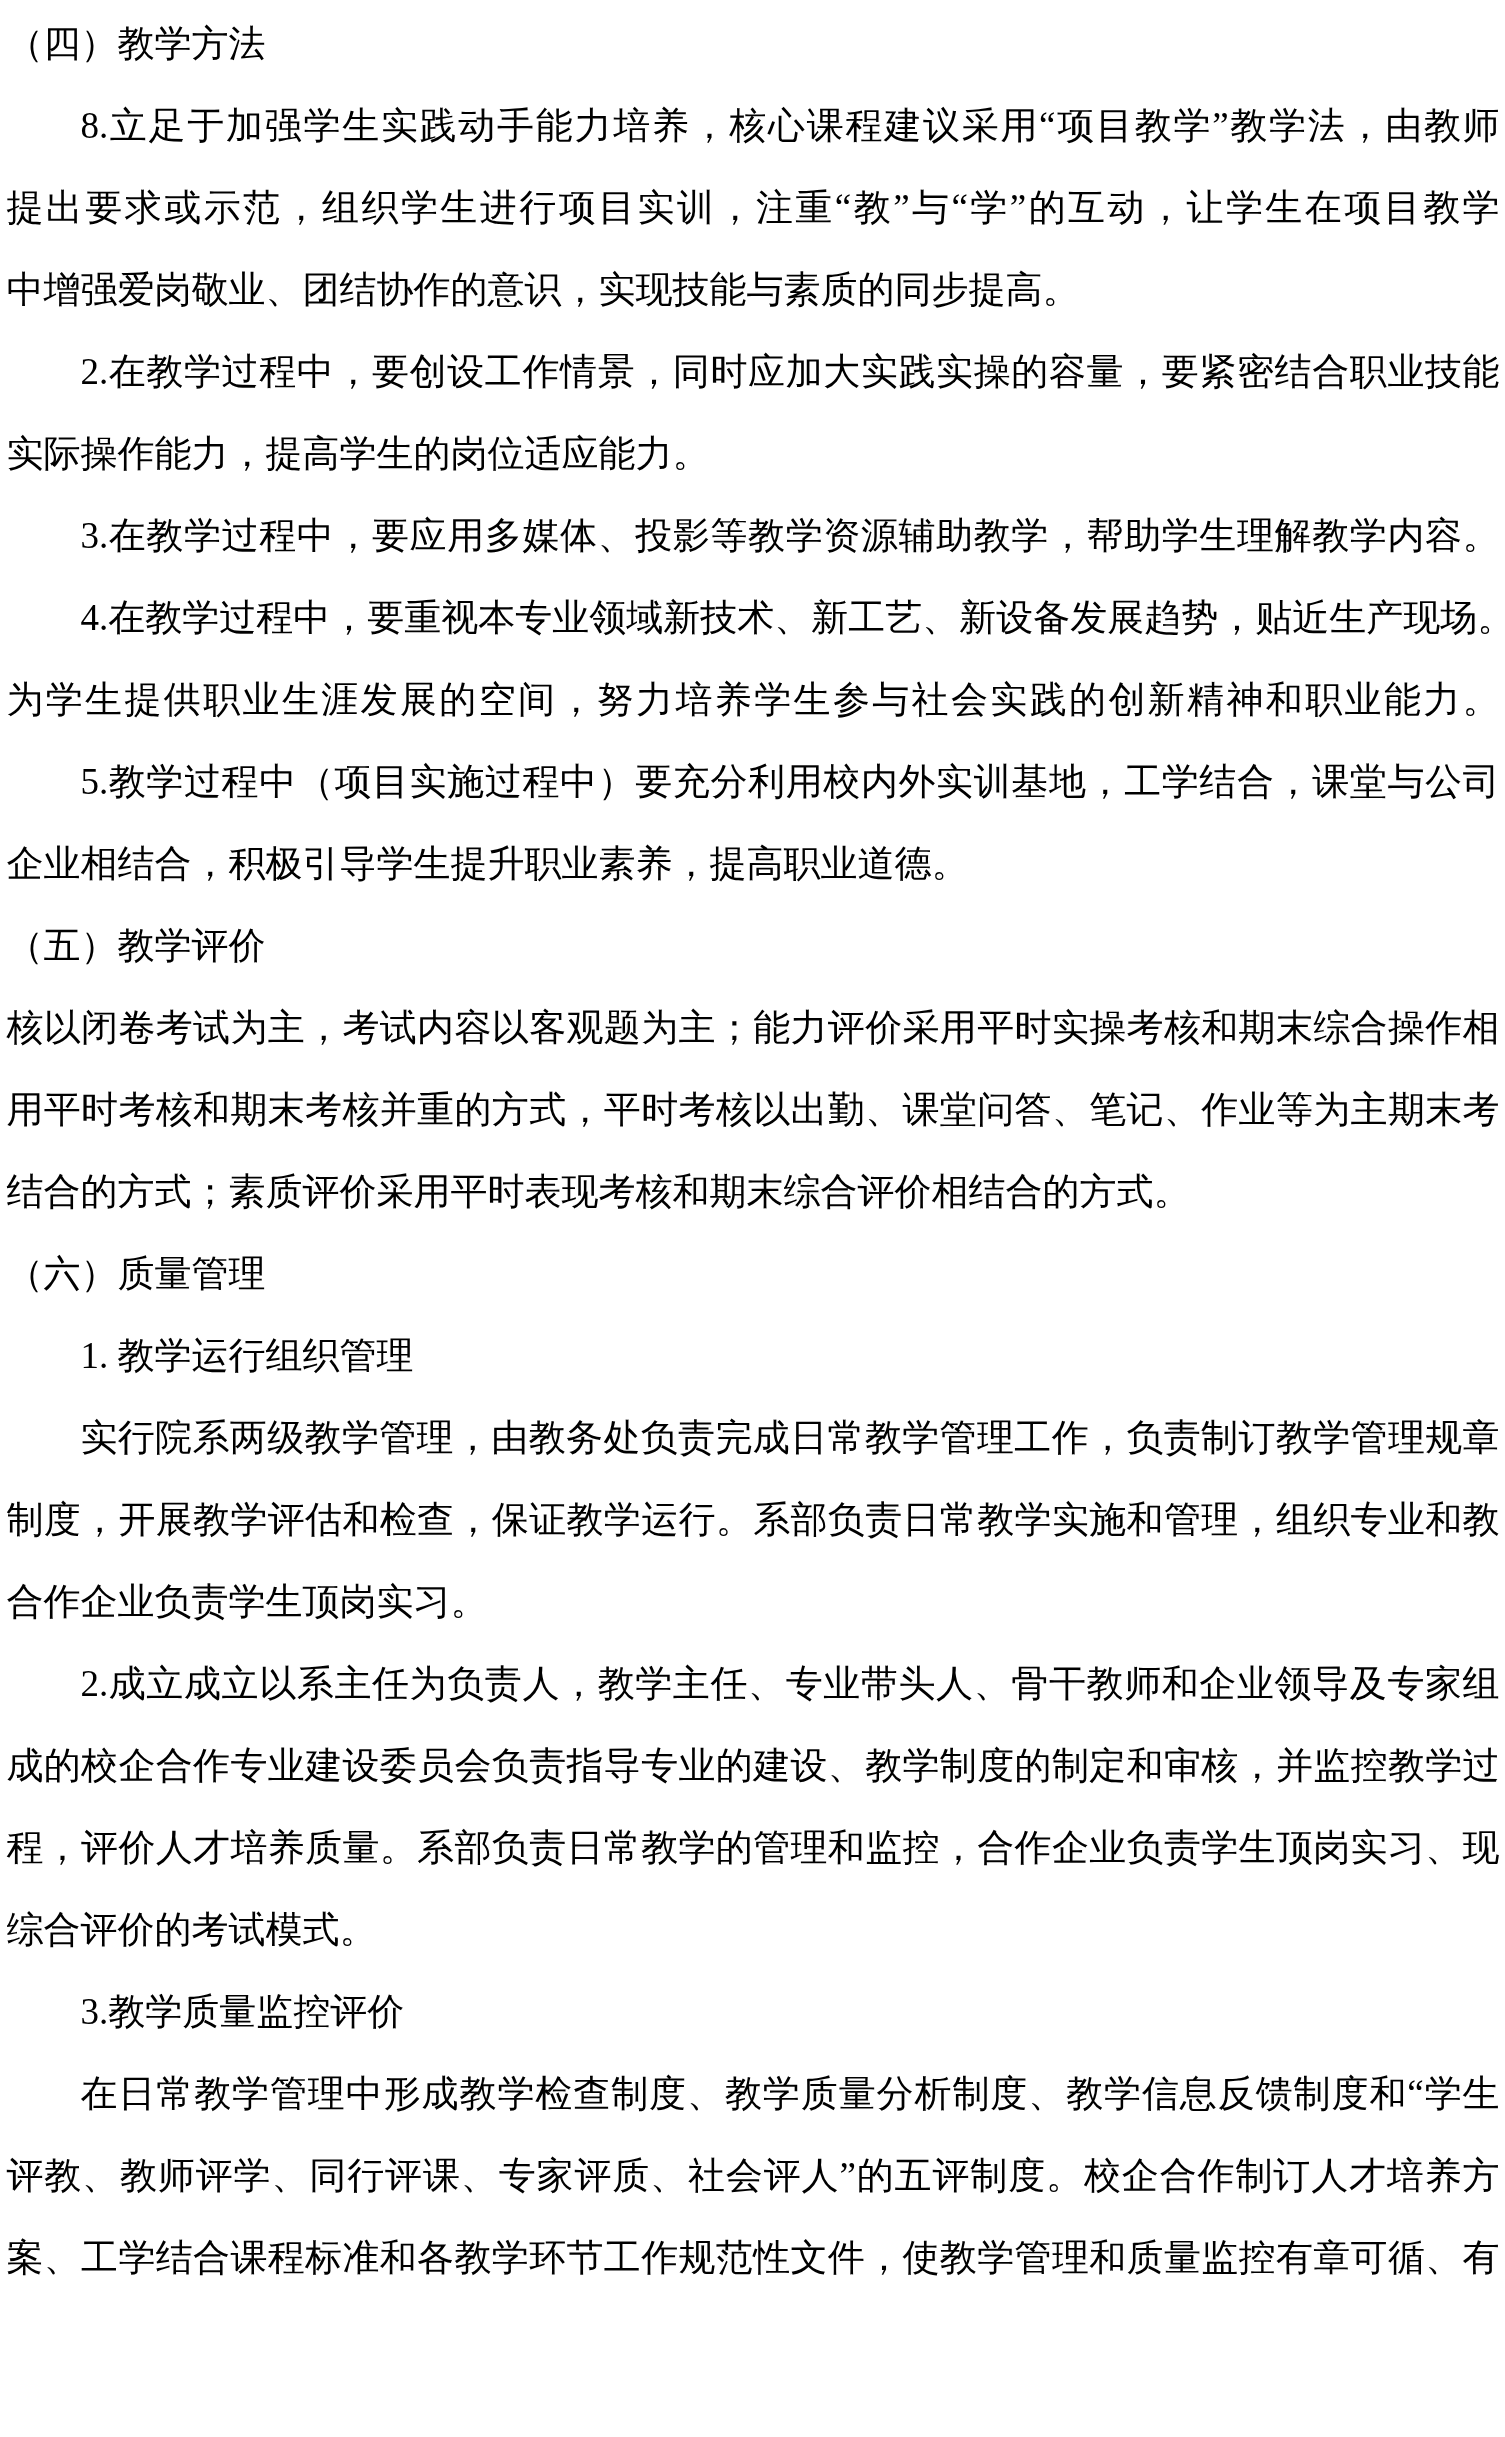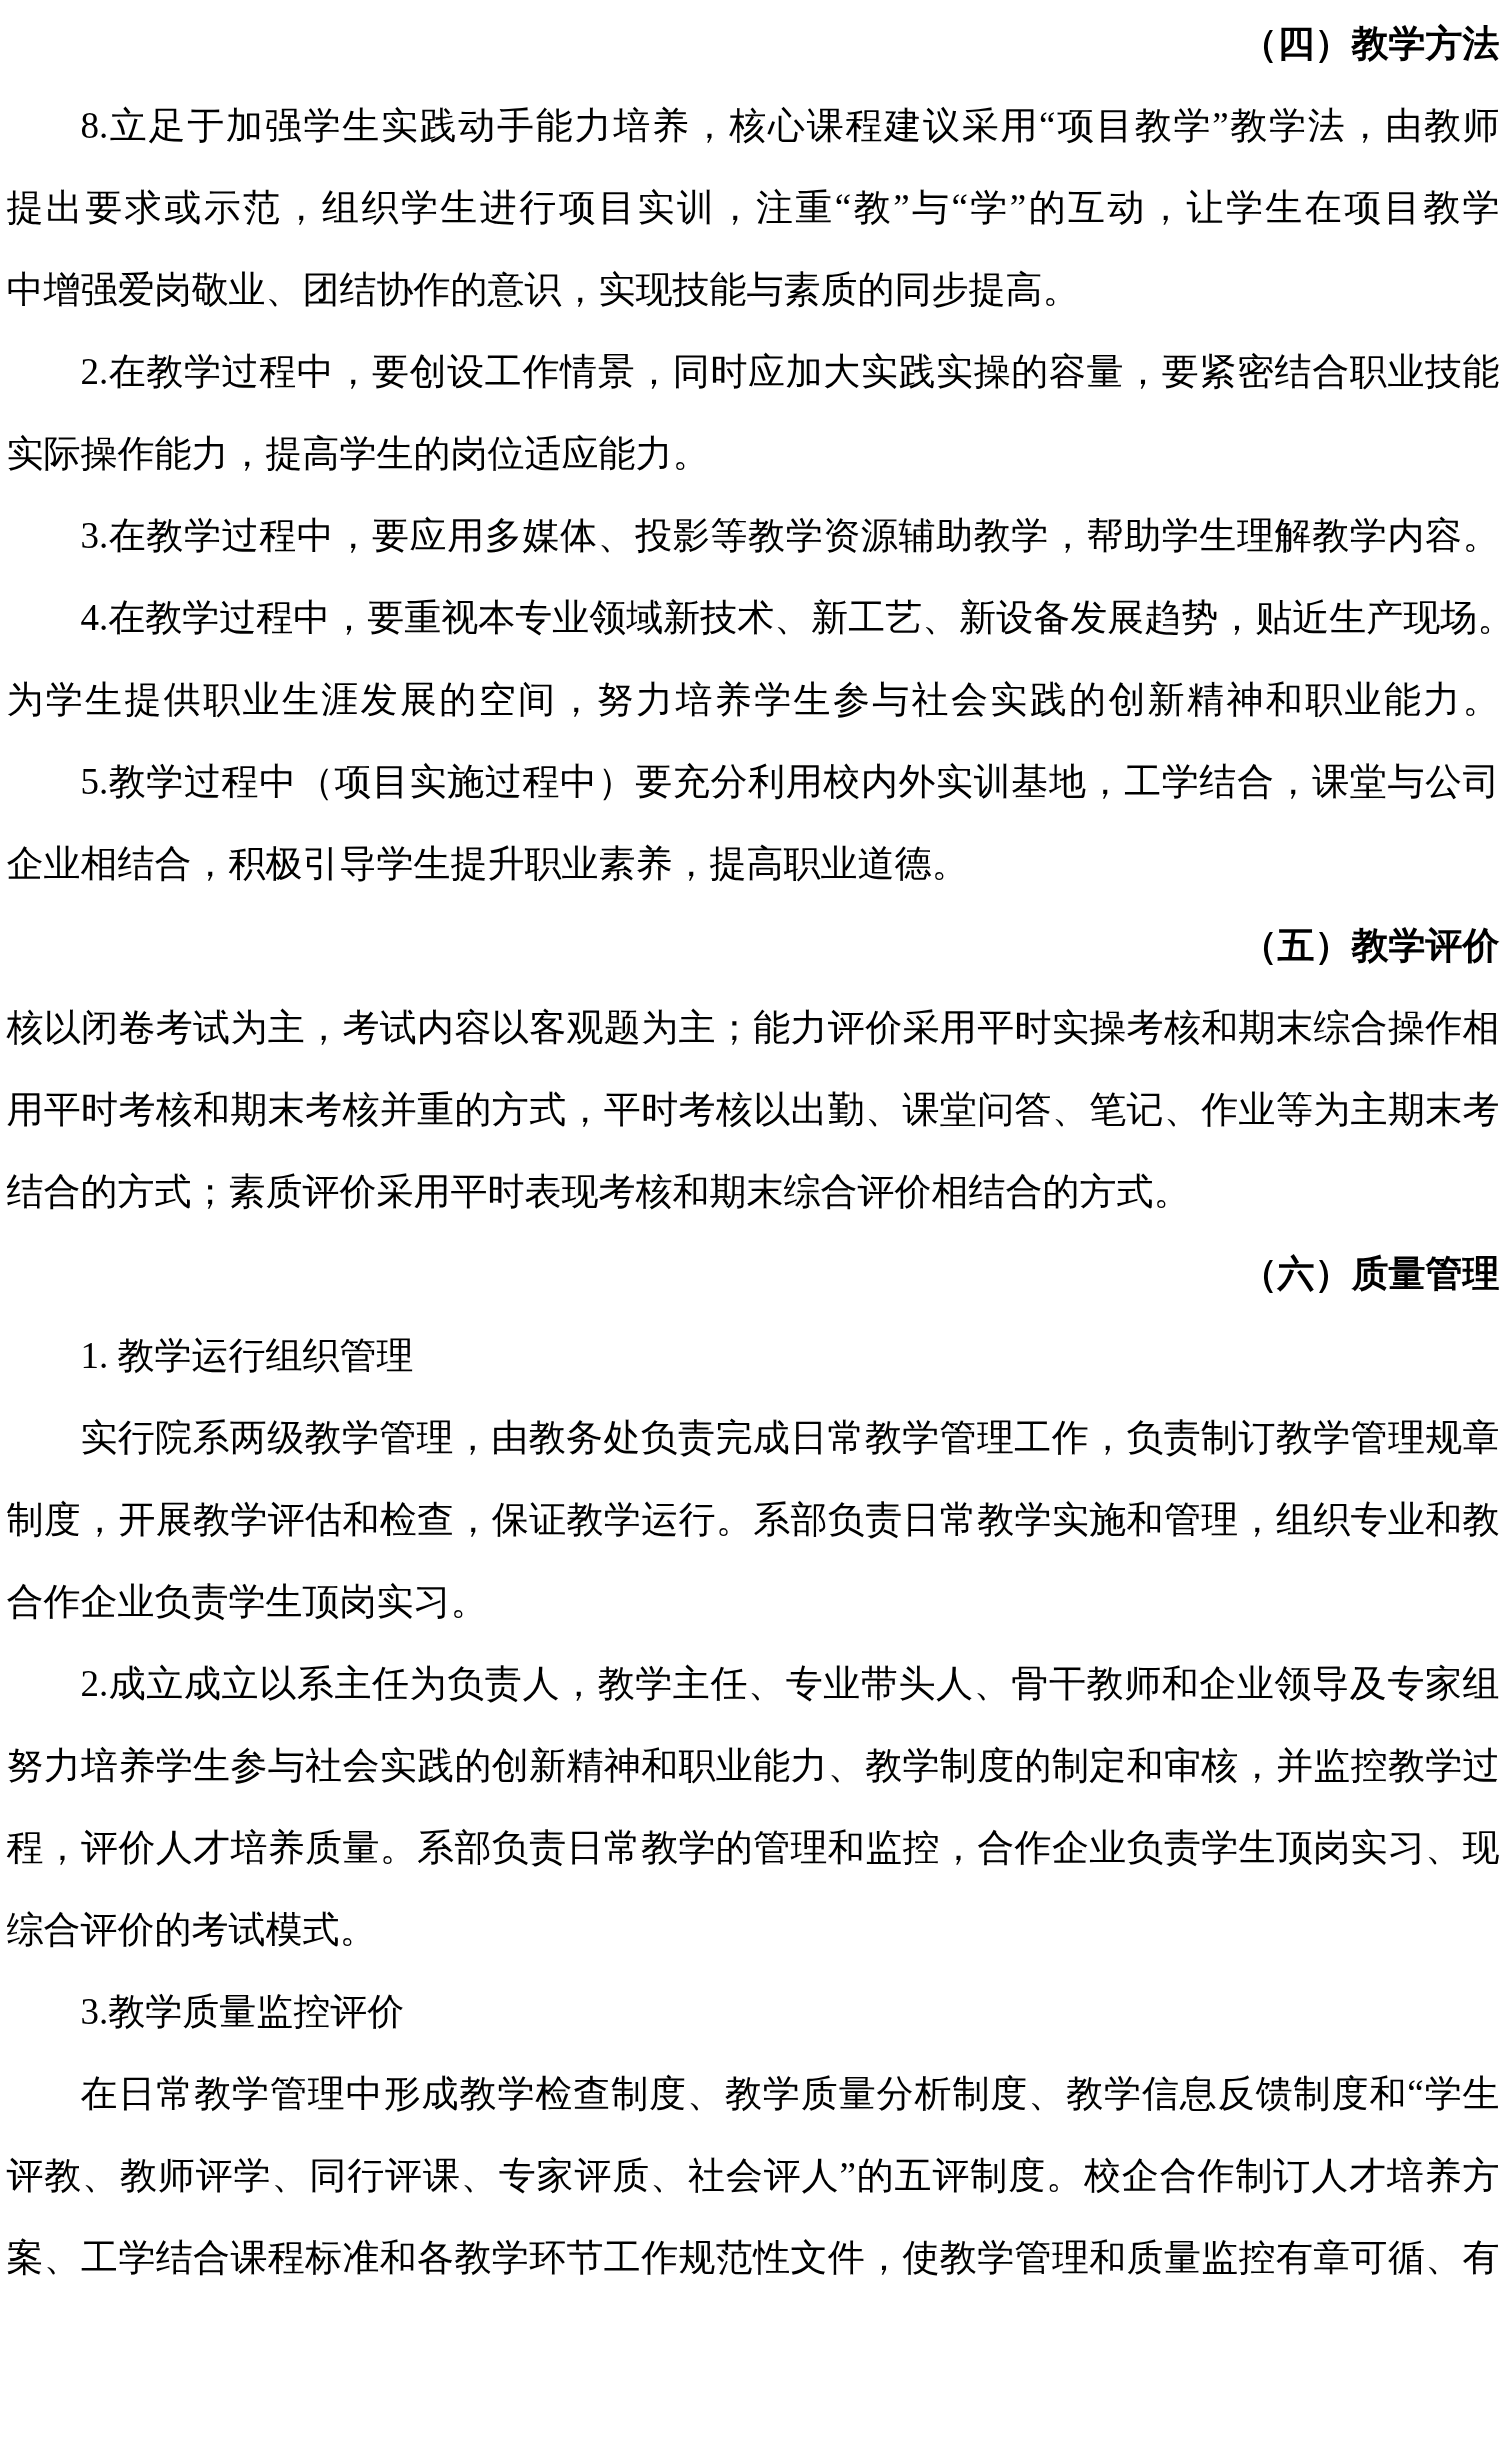--- a/index.html
+++ b/index.html
@@ -26,22 +26,21 @@
   }
   .line.justify {
     text-align: justify;
     text-align-last: justify;
     text-justify: inter-character;
   }
   .line.indent {
     text-indent: 74px;
   }
   .line.heading {
-    font-weight: bold;
-    text-align: right;
+    font-weight: normal;
   }
 </style>
 </head>
 <body>
 
 <div class="doc">
   <div>
       <div class="line heading">（四）教学方法</div>
       <div class="line justify indent">8.立足于加强学生实践动手能力培养，核心课程建议采用“项目教学”教学法，由教师</div>
       <div class="line justify">提出要求或示范，组织学生进行项目实训，注重“教”与“学”的互动，让学生在项目教学</div>
@@ -56,21 +55,21 @@
       <div class="line heading">（五）教学评价</div>
       <div class="line justify">核以闭卷考试为主，考试内容以客观题为主；能力评价采用平时实操考核和期末综合操作相</div>
       <div class="line justify">用平时考核和期末考核并重的方式，平时考核以出勤、课堂问答、笔记、作业等为主期末考</div>
       <div class="line">结合的方式；素质评价采用平时表现考核和期末综合评价相结合的方式。</div>
       <div class="line heading">（六）质量管理</div>
       <div class="line indent">1. 教学运行组织管理</div>
       <div class="line justify indent">实行院系两级教学管理，由教务处负责完成日常教学管理工作，负责制订教学管理规章</div>
       <div class="line justify">制度，开展教学评估和检查，保证教学运行。系部负责日常教学实施和管理，组织专业和教</div>
       <div class="line">合作企业负责学生顶岗实习。</div>
       <div class="line justify indent">2.成立成立以系主任为负责人，教学主任、专业带头人、骨干教师和企业领导及专家组</div>
-      <div class="line justify">努力培养学生参与社会实践的创新精神和职业能力、教学制度的制定和审核，并监控教学过</div>
+      <div class="line justify">成的校企合作专业建设委员会负责指导专业的建设、教学制度的制定和审核，并监控教学过</div>
       <div class="line justify">程，评价人才培养质量。系部负责日常教学的管理和监控，合作企业负责学生顶岗实习、现</div>
       <div class="line">综合评价的考试模式。</div>
       <div class="line indent">3.教学质量监控评价</div>
       <div class="line justify indent">在日常教学管理中形成教学检查制度、教学质量分析制度、教学信息反馈制度和“学生</div>
       <div class="line justify">评教、教师评学、同行评课、专家评质、社会评人”的五评制度。校企合作制订人才培养方</div>
       <div class="line justify">案、工学结合课程标准和各教学环节工作规范性文件，使教学管理和质量监控有章可循、有</div>
     </div>
 </div>
 
 

